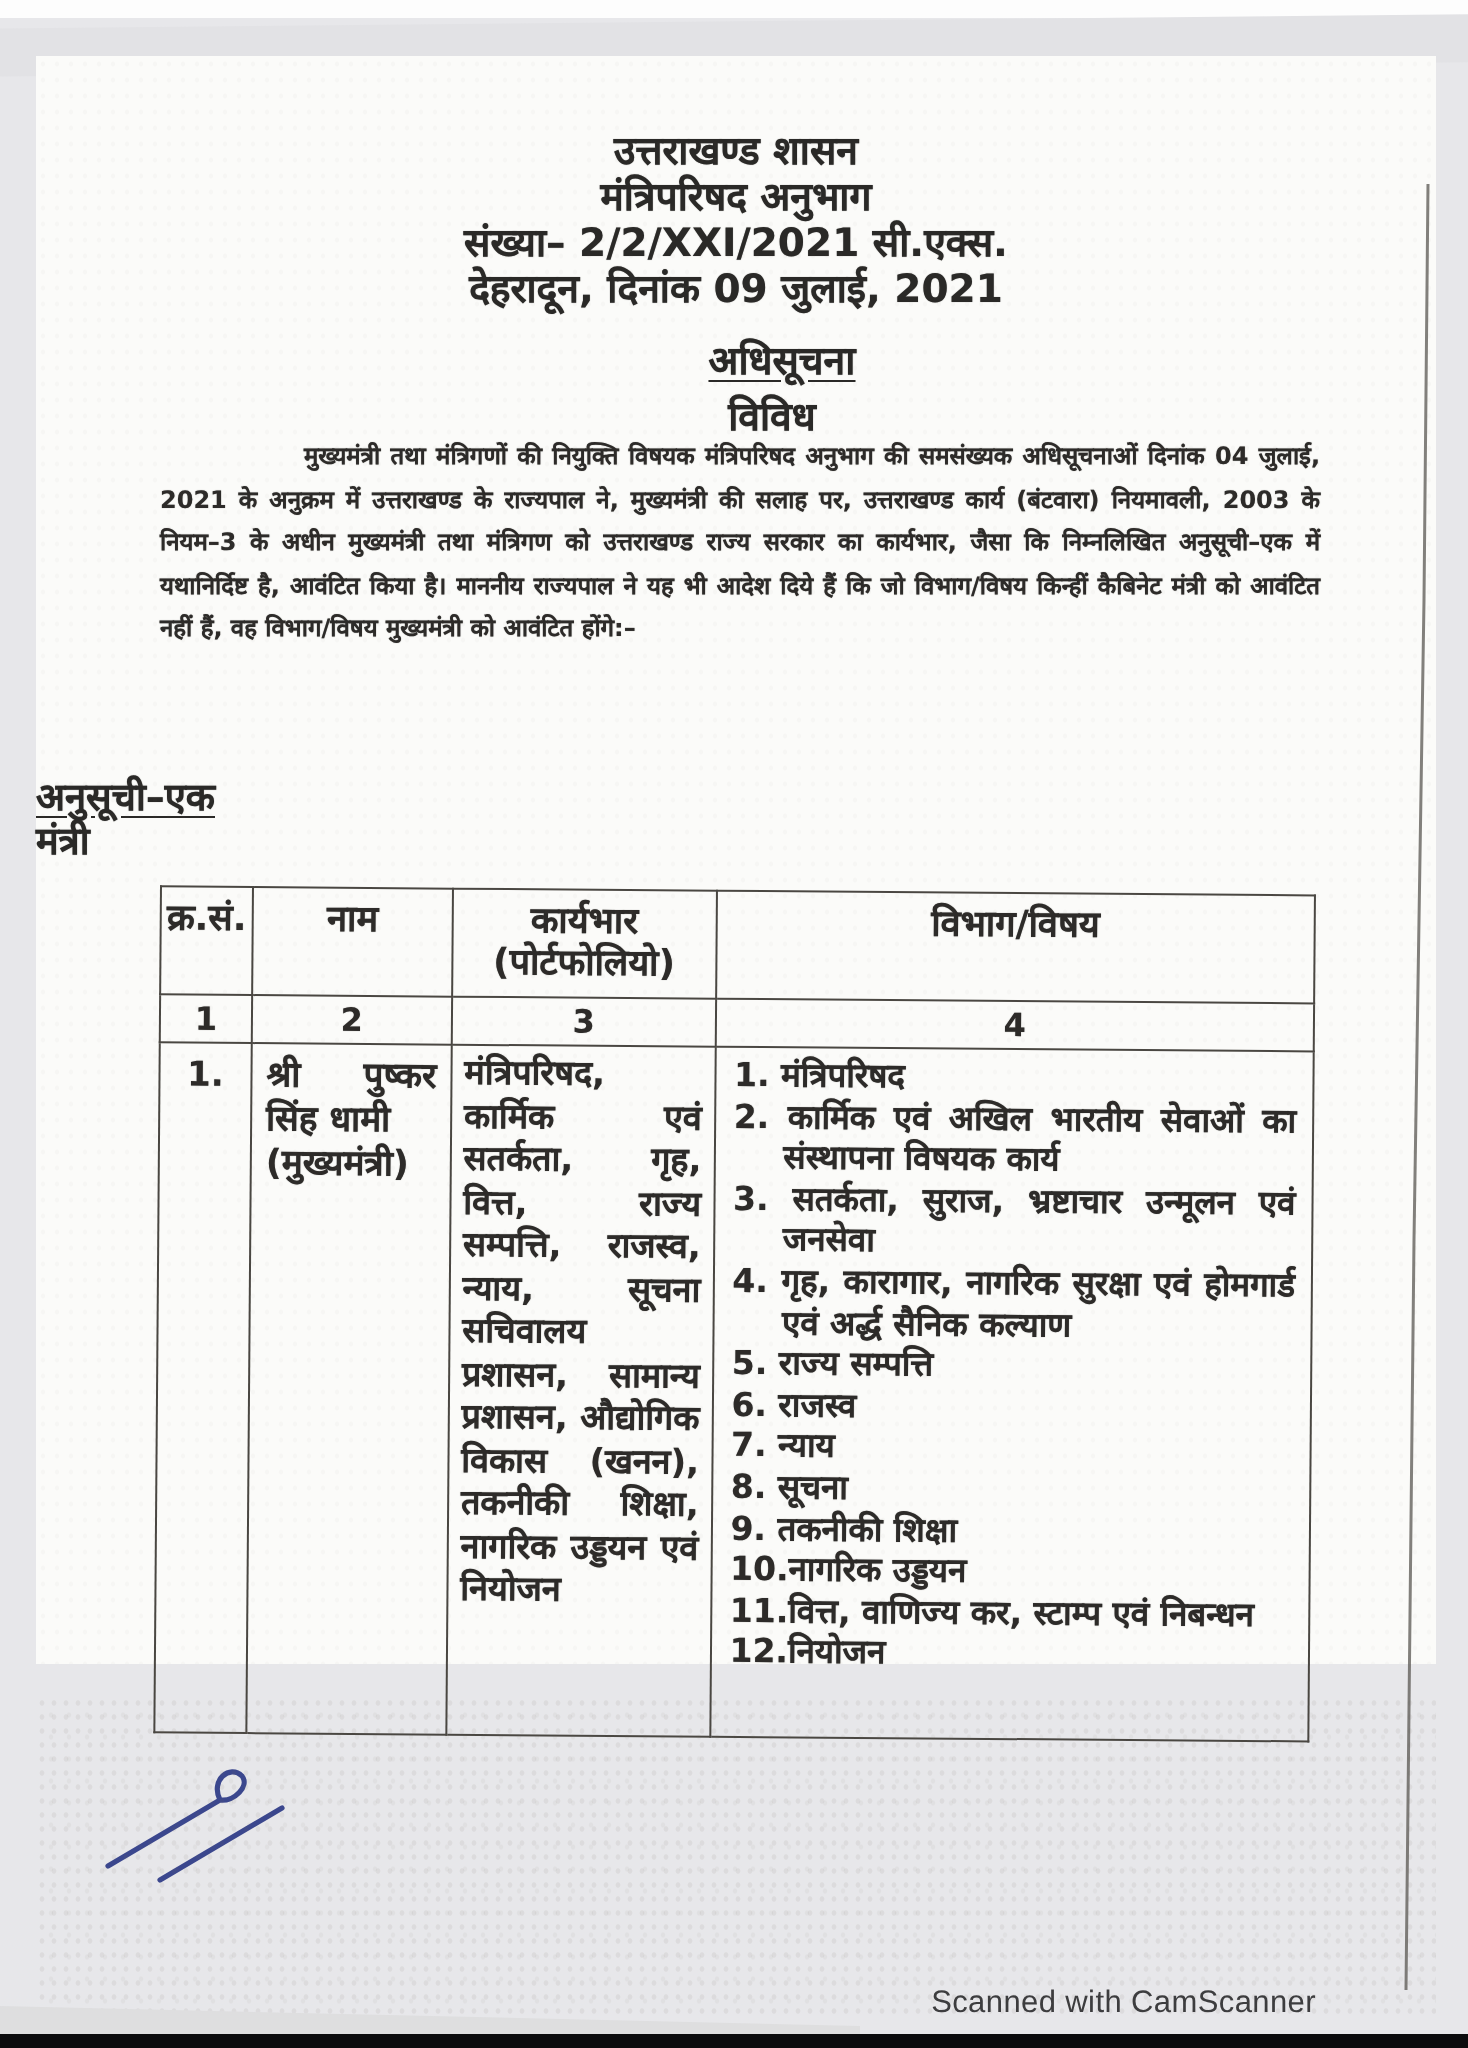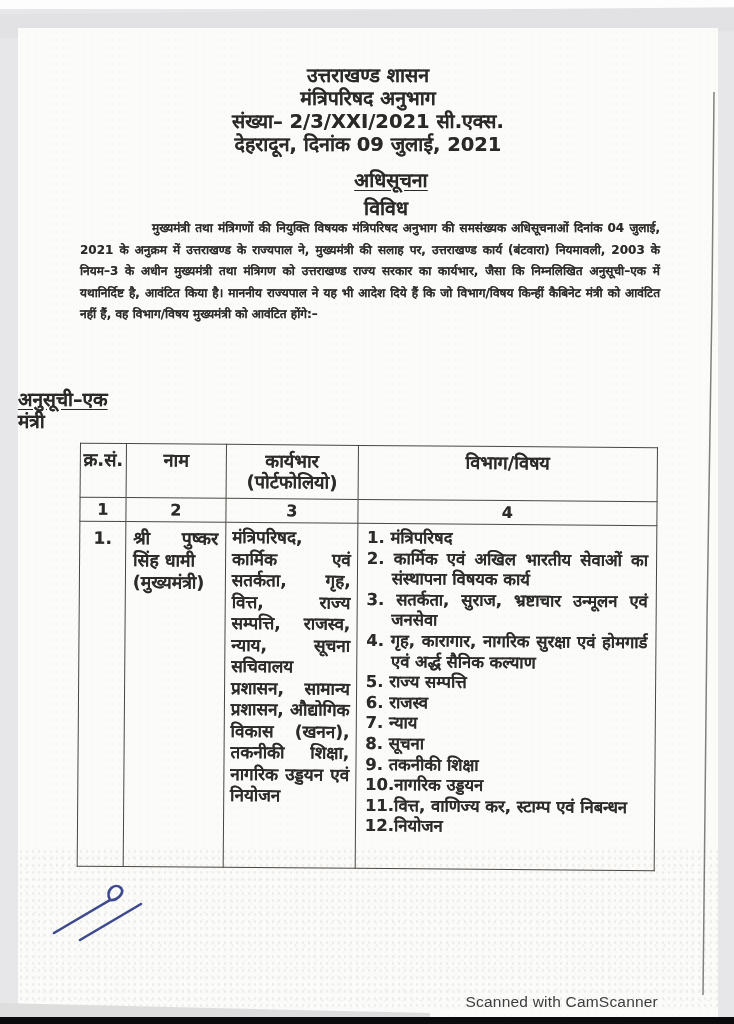--- a/index.html
+++ b/index.html
@@ -7,21 +7,21 @@
   body { font-family:"DejaVu Sans", sans-serif; }
   .canvas {
     position:relative; width:734px; height:1024px; margin:0 auto;
     background:#e7e7ea; overflow:hidden; color:#2d2b29;
   }
   
   .top-white { position:absolute; left:0; top:0; width:734px; height:9px; background:#fdfdfd; }
   .top-band { position:absolute; left:-10px; top:7px; width:760px; height:24px;
     background:#e2e2e5; transform:rotate(-0.55deg); transform-origin:right center; }
   .paper {
-    position:absolute; left:18px; top:28px; width:700px; height:996px;
+    position:absolute; left:18px; top:28px; width:700px; height:804px;
     background:#fbfbf9;
   }
   .paper-grain {
     position:absolute; left:0; top:0; width:100%; height:100%; pointer-events:none; opacity:.35;
     background-image: radial-gradient(rgba(120,110,96,.10) .8px, transparent 1.3px);
     background-size:7px 8px;
   }
   .paper-grain-heavy {
     position:absolute; left:0; top:820px; width:100%; height:160px; pointer-events:none; opacity:.6;
     background-image:
@@ -94,21 +94,21 @@
 <div class="canvas">
 
   <div class="top-white"></div>
   <div class="top-band"></div>
 
   <div class="paper">
 
     <div class="doc-head">
       <div>उत्तराखण्ड शासन</div>
       <div>मंत्रिपरिषद अनुभाग</div>
-      <div>संख्या– 2/3/XXI/2021 सी.एक्स.</div>
+      <div>संख्या– 2/2/XXI/2021 सी.एक्स.</div>
       <div>देहरादून, दिनांक 09 जुलाई, 2021</div>
     </div>
 
     <div class="notif">
       <div class="u">अधिसूचना</div>
       <div class="sub">विविध</div>
     </div>
 
     <div class="para">मुख्यमंत्री तथा मंत्रिगणों की नियुक्ति विषयक मंत्रिपरिषद अनुभाग की समसंख्यक अधिसूचनाओं दिनांक 04 जुलाई, 2021 के अनुक्रम में उत्तराखण्ड के राज्यपाल ने, मुख्यमंत्री की सलाह पर, उत्तराखण्ड कार्य (बंटवारा) नियमावली, 2003 के नियम–3 के अधीन मुख्यमंत्री तथा मंत्रिगण को उत्तराखण्ड राज्य सरकार का कार्यभार, जैसा कि निम्नलिखित अनुसूची–एक में यथानिर्दिष्ट है, आवंटित किया है। माननीय राज्यपाल ने यह भी आदेश दिये हैं कि जो विभाग/विषय किन्हीं कैबिनेट मंत्री को आवंटित नहीं हैं, वह विभाग/विषय मुख्यमंत्री को आवंटित होंगे:–</div>
 

